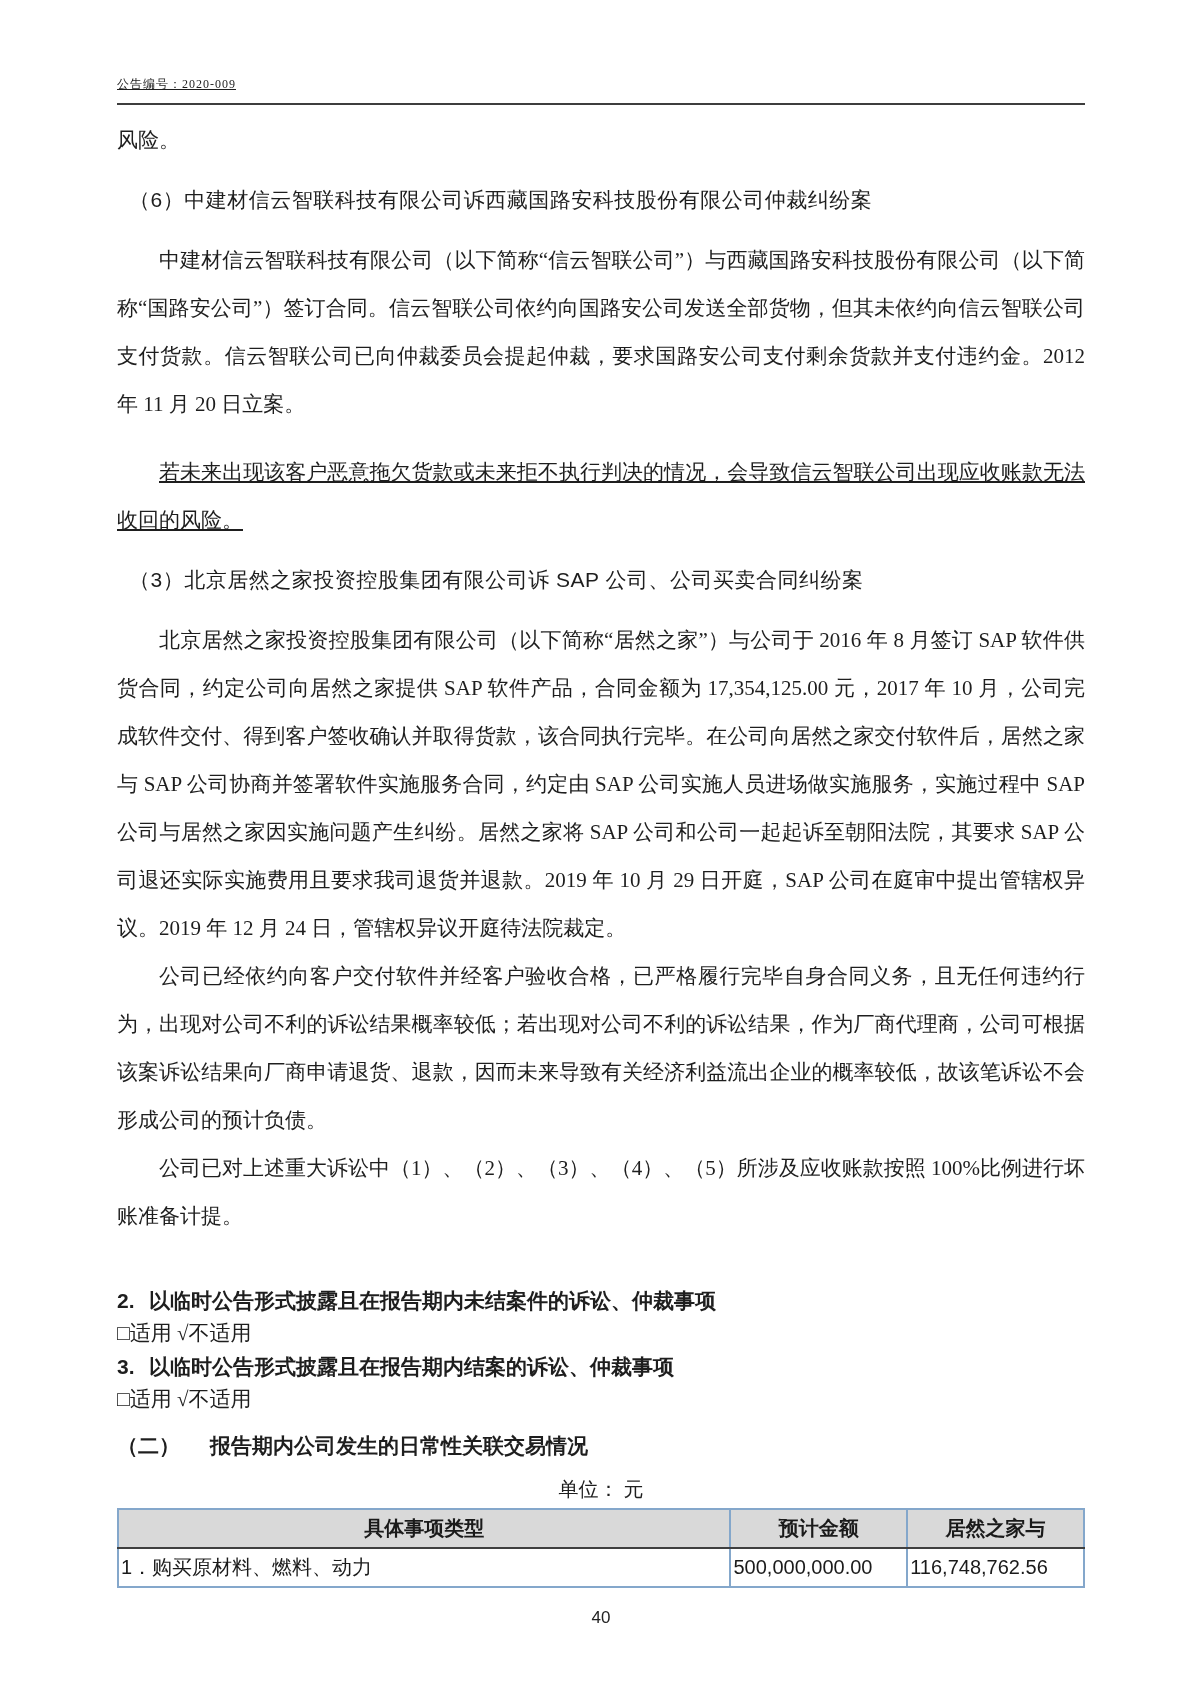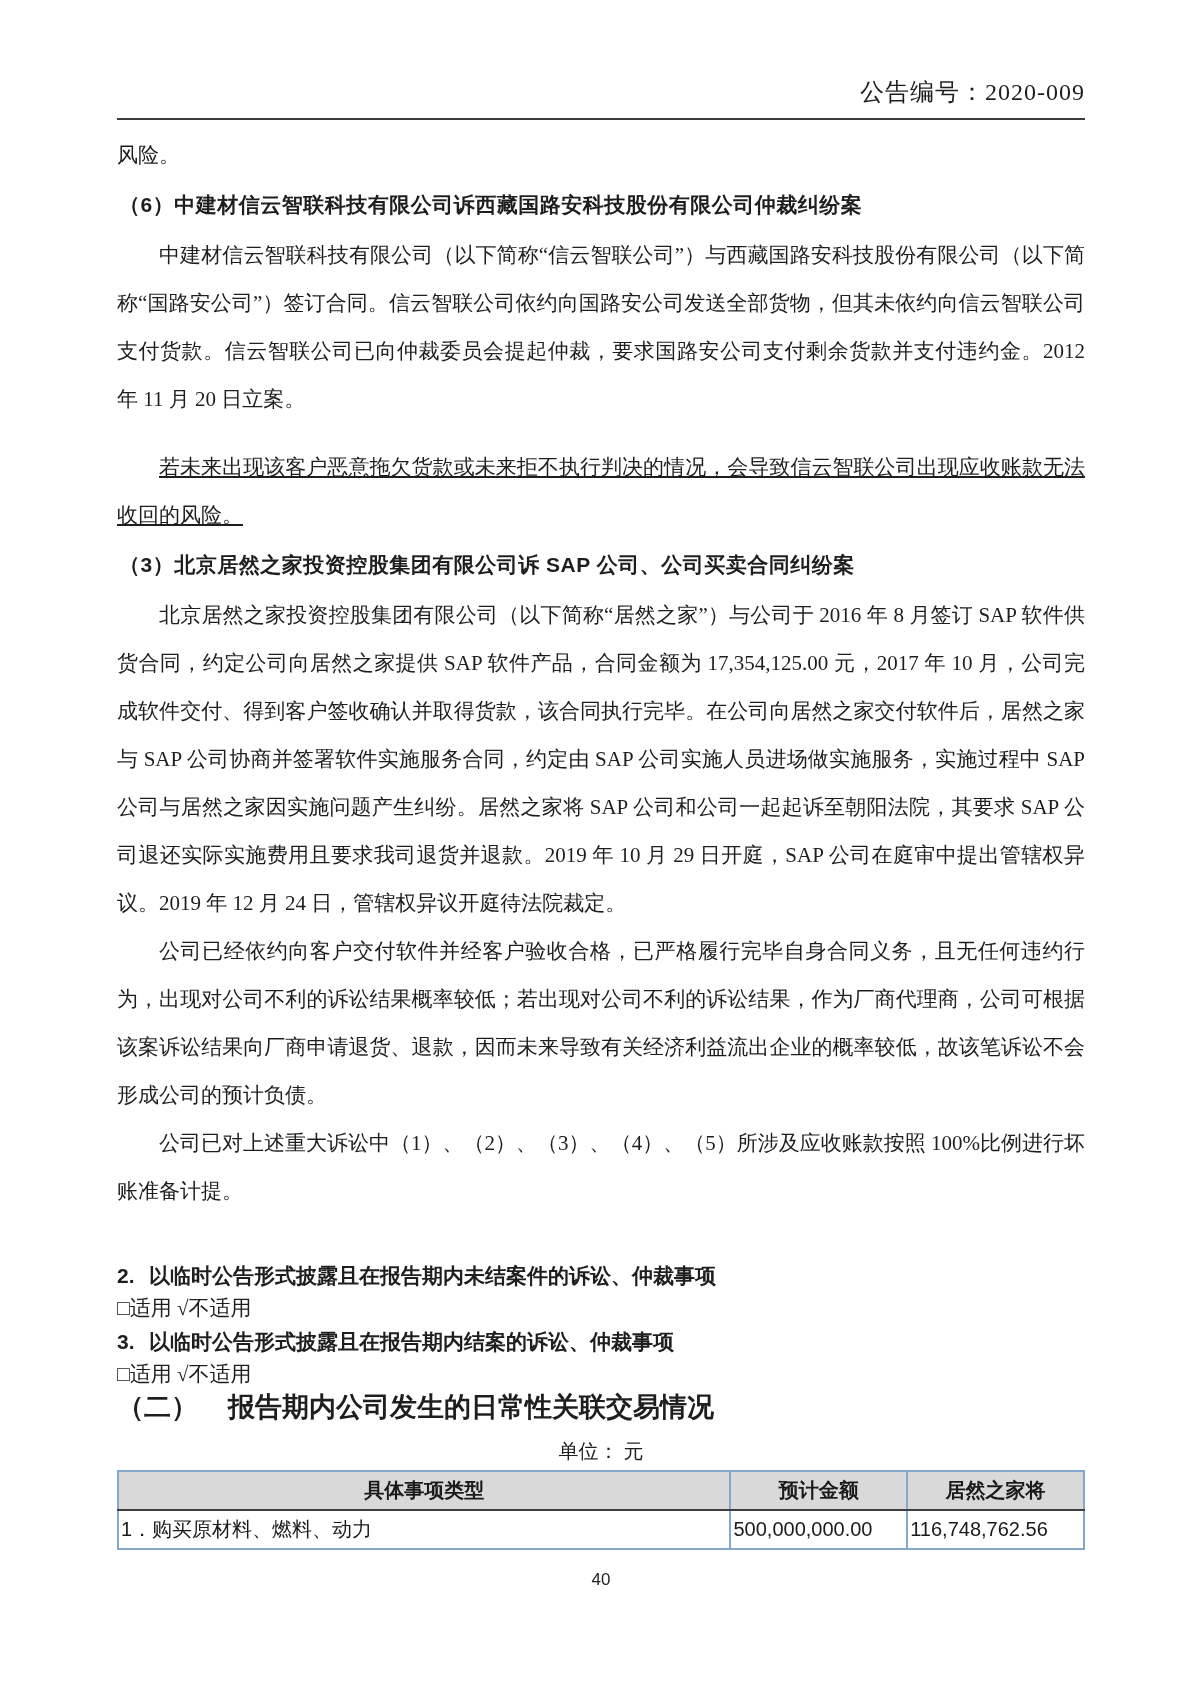--- a/index.html
+++ b/index.html
@@ -8,54 +8,55 @@
     width:1200px;
     height:1697px;
     margin:0 auto;
     background:#ffffff;
     box-sizing:border-box;
     padding:76px 115px 0 117px;
     font-family:"Liberation Serif","DejaVu Serif",serif;
     color:#1e1e1e;
   }
   .doc-header {
-    text-align:right;
-    font-size:24px;
+    text-align:left;
+    font-size:12px;
     letter-spacing:1px;
     padding-bottom:10px;
     border-bottom:2px solid #3d3d3d;
+    text-decoration:underline;
   }
   .body-text { font-size:21px; margin-top:11px; }
   .para {
     margin:0;
     line-height:48px;
     text-align:justify;
     word-break:break-all;
   }
   .indent { text-indent:2em; }
   .case-heading {
-    margin:2px;
+    margin:12px;
     line-height:48px;
-    font-weight:bold;
+    font-weight:normal;
     font-family:"Liberation Sans","DejaVu Sans",sans-serif;
     letter-spacing:0.5px;
   }
   .gap-before { margin-top:20px;text-decoration:underline; }
   .items-block { margin-top:44px; font-size:21px; }
   .item-line {
     line-height:33px;
     font-weight:bold;
     font-family:"Liberation Sans","DejaVu Sans",sans-serif;
   }
   .item-number { display:inline-block; min-width:32px; }
   .applicability-line { line-height:33px; font-weight:normal; }
   .section2-heading {
-    margin-top:0;
+    margin-top:13px;
     line-height:33px;
-    font-size:27px;
+    font-size:21px;
     font-weight:bold;
     font-family:"Liberation Sans","DejaVu Sans",sans-serif;
   }
   .section2-title { margin-left:30px; }
   .unit-line { text-align:center; font-size:20px; margin-top:14px; margin-bottom:5px; }
   table.rel-table {
     width:100%;
     border-collapse:collapse;
     table-layout:fixed;
     font-family:"Liberation Sans","DejaVu Sans",sans-serif;
@@ -130,21 +131,21 @@
     <table class="rel-table">
       <colgroup>
         <col class="col-type">
           <col class="col-expected">
           <col class="col-actual">
       </colgroup>
       <thead>
         <tr>
           <th>具体事项类型</th>
           <th>预计金额</th>
-          <th>居然之家将</th>
+          <th>居然之家与</th>
         </tr>
       </thead>
       <tbody>
         <tr>
           <td class="cell-type">1．购买原材料、燃料、动力</td>
           <td class="cell-num">500,000,000.00</td>
           <td class="cell-num">116,748,762.56</td>
         </tr>
       </tbody>
     </table>

